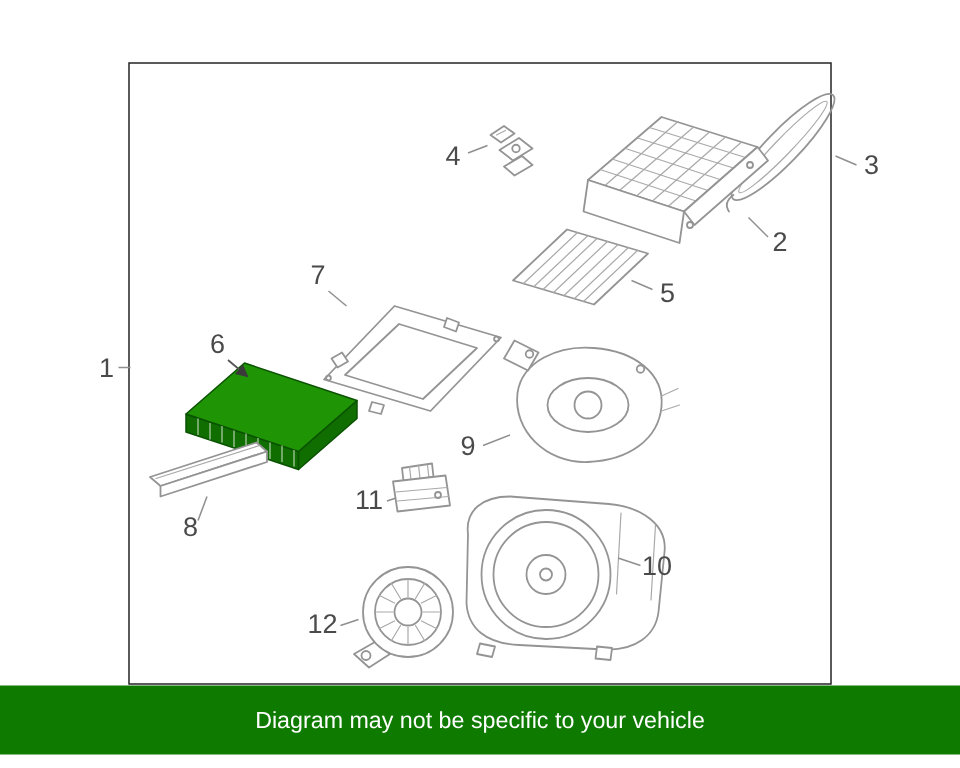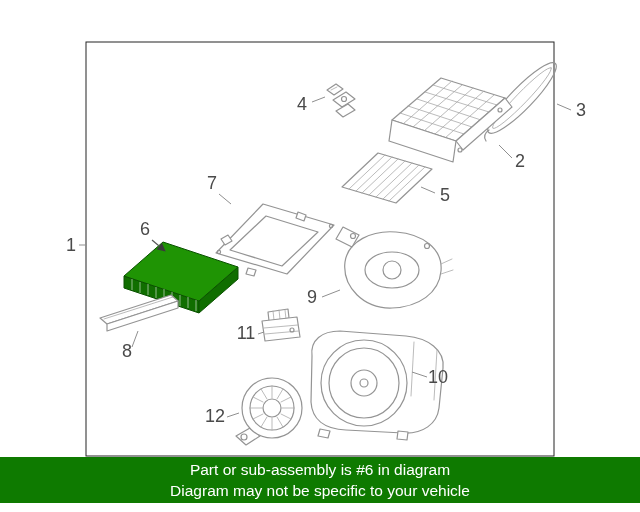--- a/index.html
+++ b/index.html
@@ -173,18 +173,17 @@
       <text class="num" x="246" y="339" text-anchor="middle">11</text>
     </g>
     <g>
       <line class="ldr" x1="227" y1="417" x2="239" y2="413"></line>
       <text class="num" x="215" y="422" text-anchor="middle">12</text>
     </g>
   </svg>
 
   <div class="banner" style="background: rgb(14, 122, 0);">
     <div class="banner-text" style="color: rgb(255, 255, 255);">
-      <div class="line">Part or sub-assembly is #6 in diagram</div>
       <div class="line">Diagram may not be specific to your vehicle</div>
     </div>
   </div>
 
 </div>
 
 </body></html>

